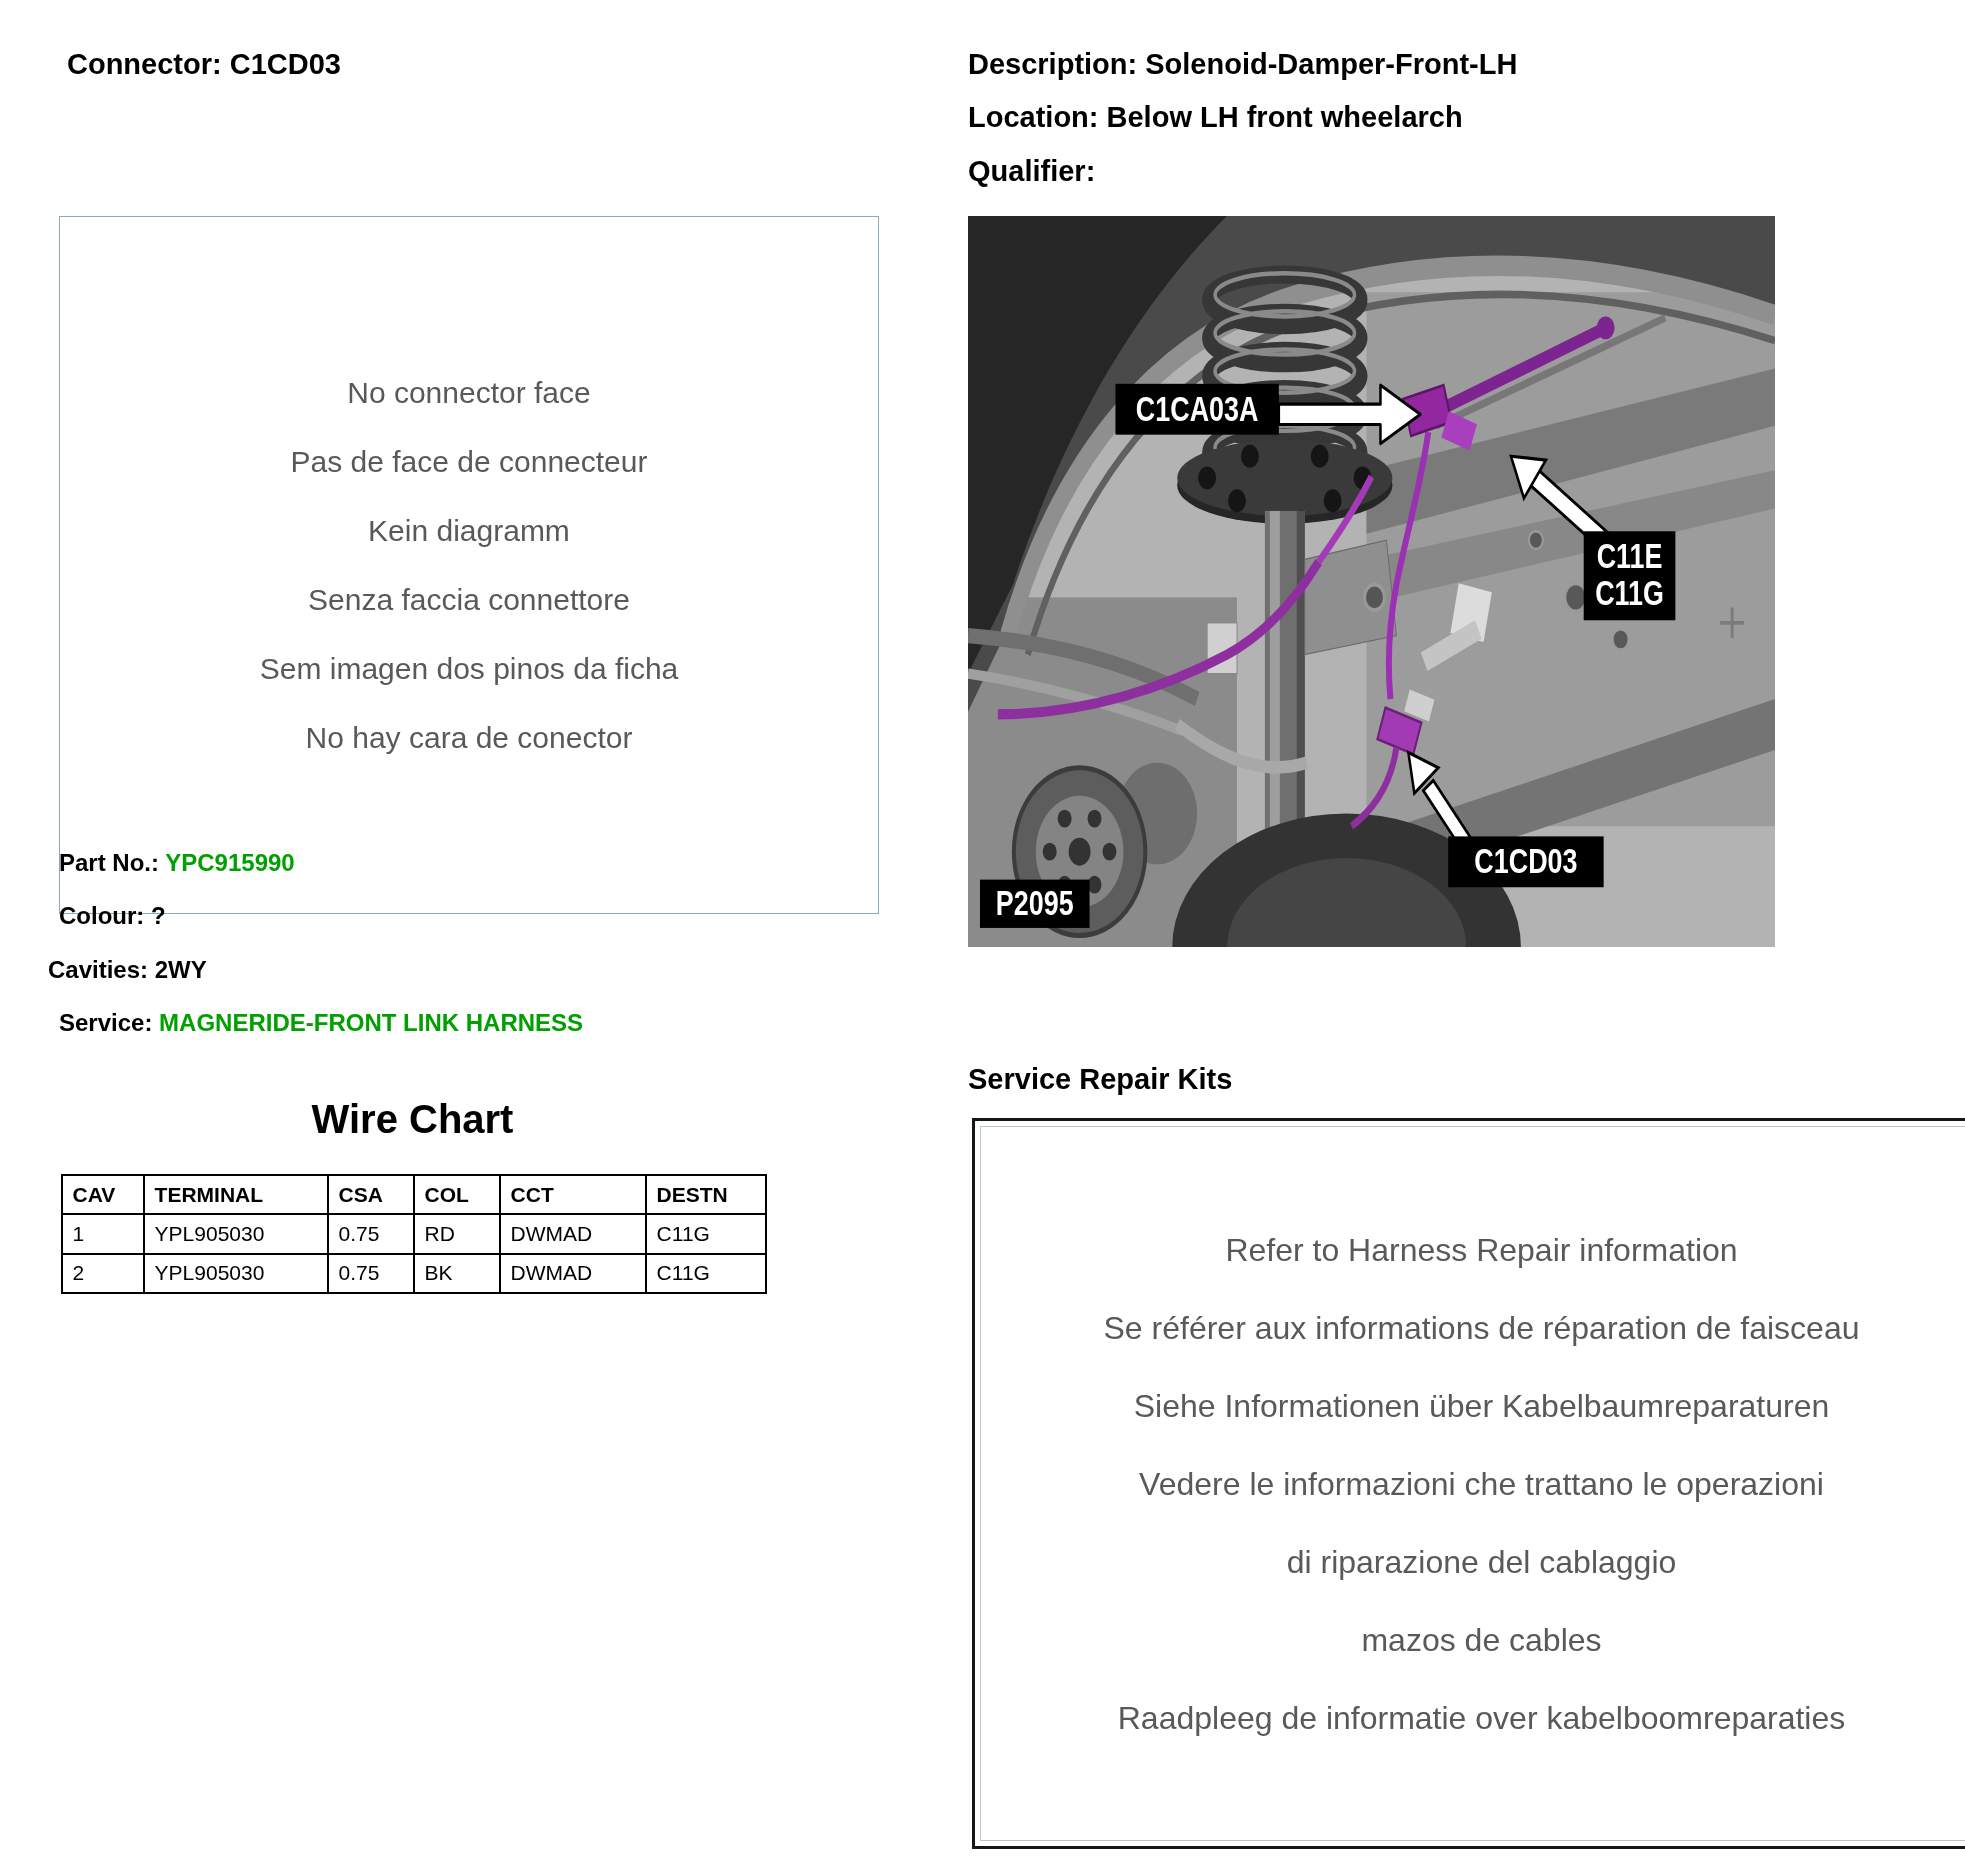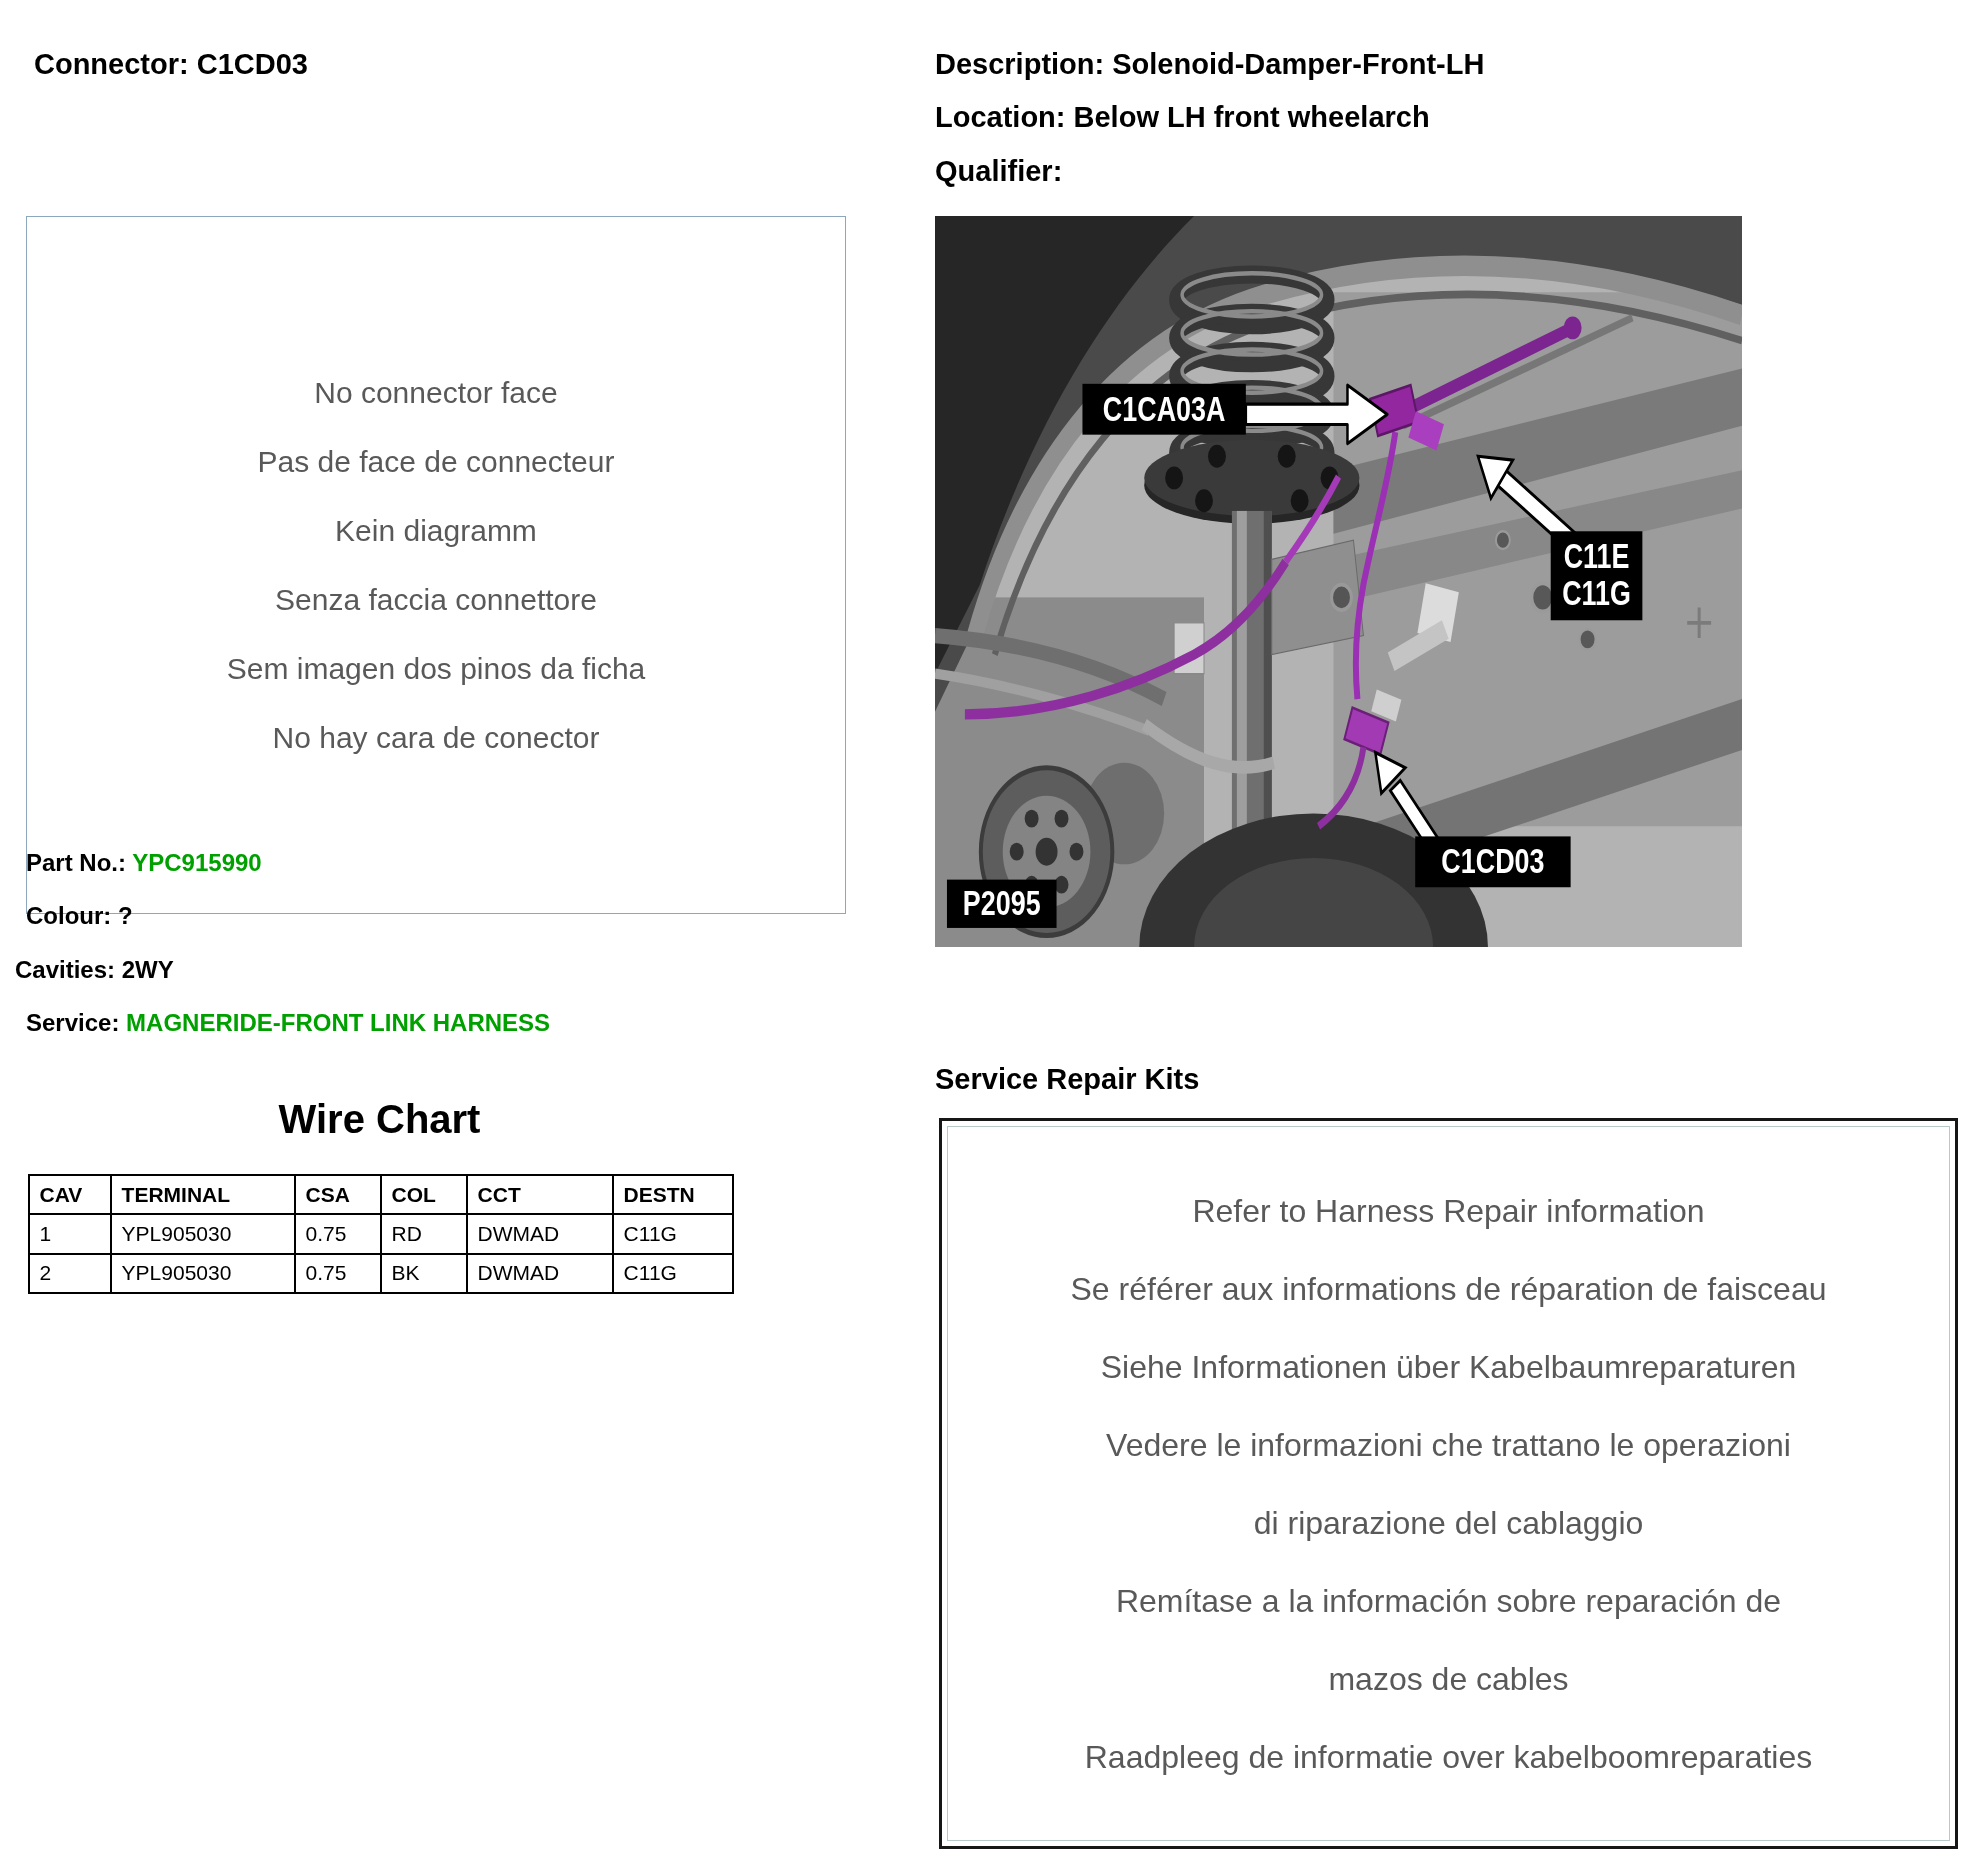--- a/index.html
+++ b/index.html
@@ -1,21 +1,21 @@
 <!DOCTYPE html>
 <html><head>
 <meta charset="utf-8">
 <style>
   html,body { margin:0; padding:0; }
   body {
     width:1965px; height:1874px; background:#ffffff;
     font-family:"Liberation Sans", sans-serif; color:#000;
     position:relative; overflow:hidden;
   }
-  .abs { position:absolute; }
+  .abs { position:absolute;margin-left:33px; }
 
   
   .h-bold { font-size:29px; font-weight:bold; color:#000; white-space:nowrap; }
   .green  { color:#00a000; }
 
   
   .face-box {
     left:26px; top:216px; width:820px; height:698px;
     border:1px solid #8ca8bc; box-sizing:border-box;
     display:flex; flex-direction:column; justify-content:center; align-items:center;
@@ -244,18 +244,17 @@
 
 <div class="abs h-bold" style="left:935px; top:1063px;">Service Repair Kits</div>
 
 <div class="abs repair-outer">
   <div class="repair-inner">
     <div class="line">Refer to Harness Repair information</div>
     <div class="line">Se référer aux informations de réparation de faisceau</div>
     <div class="line">Siehe Informationen über Kabelbaumreparaturen</div>
     <div class="line">Vedere le informazioni che trattano le operazioni</div>
     <div class="line">di riparazione del cablaggio</div>
-    <div class="line">Remítase a la información sobre reparación de</div>
     <div class="line">mazos de cables</div>
     <div class="line">Raadpleeg de informatie over kabelboomreparaties</div>
   </div>
 </div>
 
 
 </body></html>

